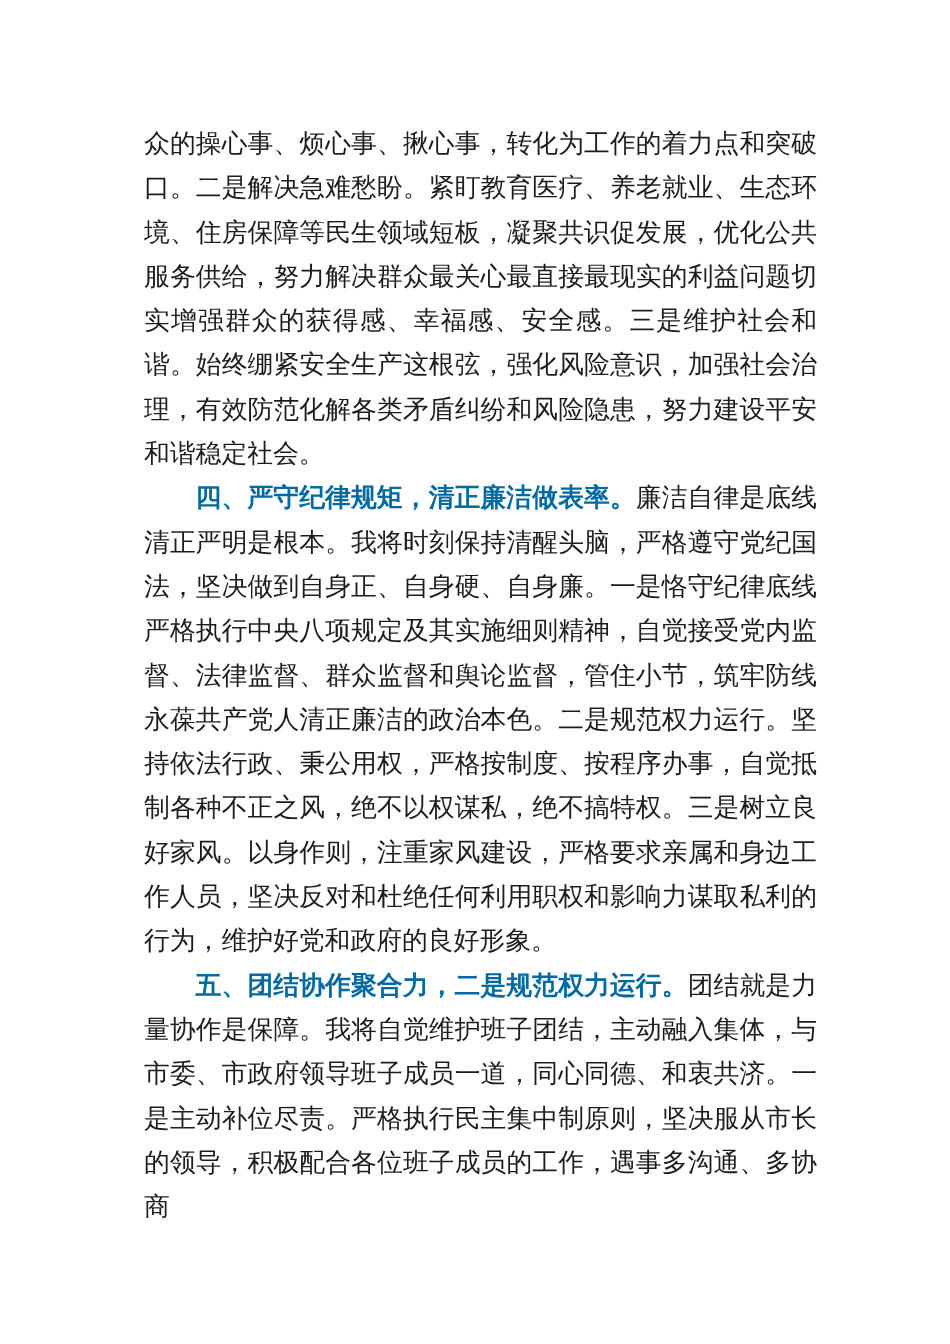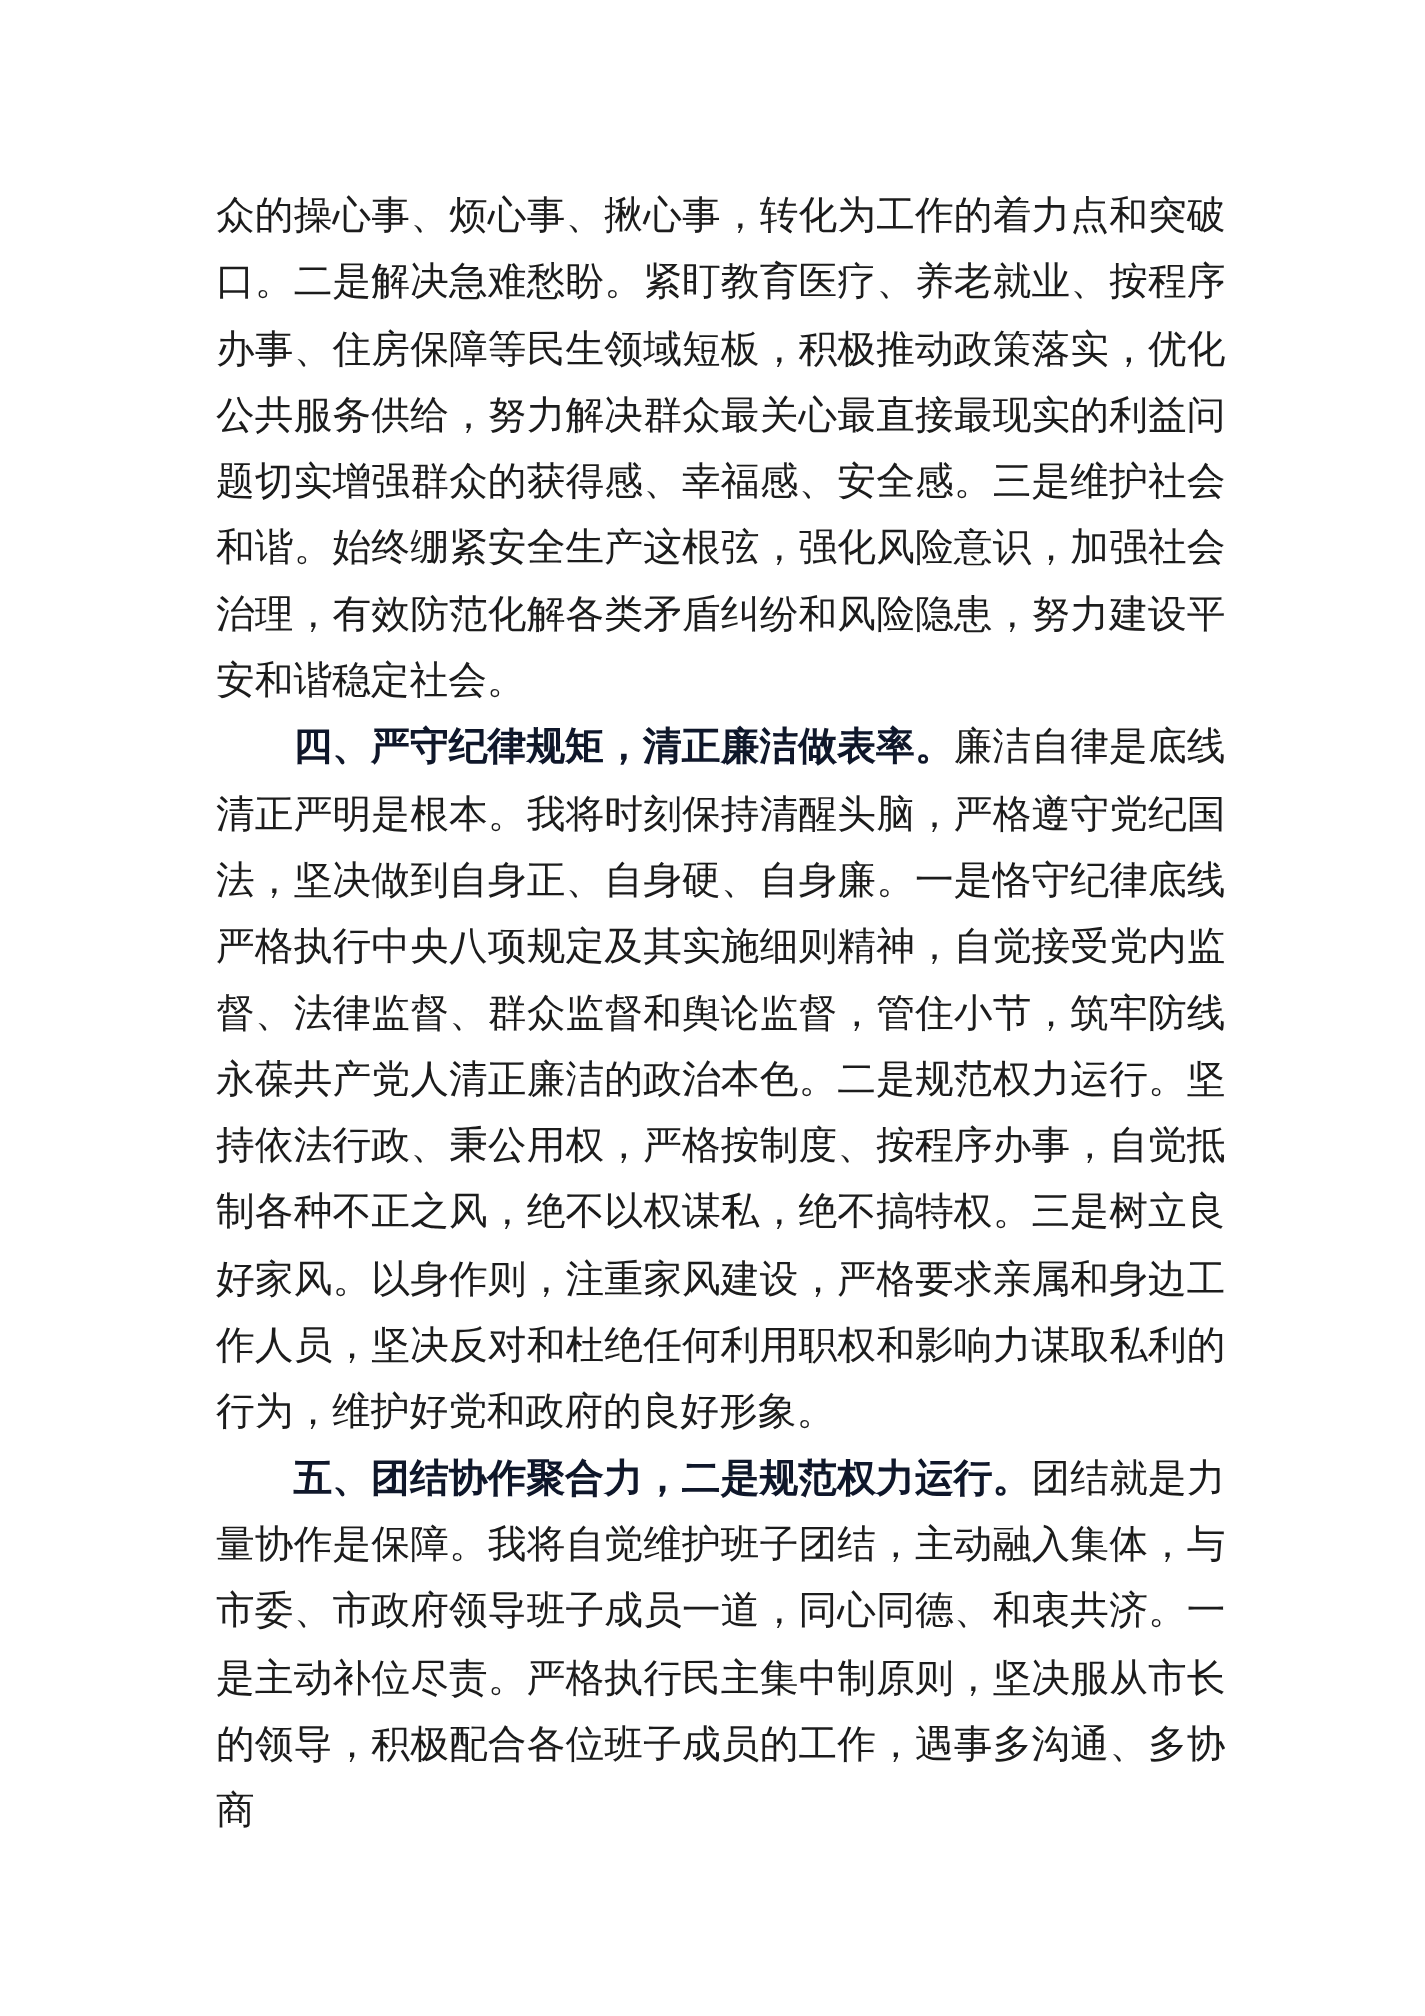--- a/index.html
+++ b/index.html
@@ -36,25 +36,25 @@
   p.para {
     margin: 0;
     padding: 0;
   }
   p.para.indent {
     text-indent: 51.6px;
   }
   .run { font-weight: normal; }
   .run.bold {
     font-weight: bold;
-    color: #0f172a;
+    color: #0369a1;
   }
 </style>
 </head>
 <body>
 
 <div class="page">
   <div class="doc-body" id="doc-body">
-      <p class="para"><span class="run">众的操心事、烦心事、揪心事，转化为工作的着力点和突破口。二是解决急难愁盼。紧盯教育医疗、养老就业、按程序办事、住房保障等民生领域短板，积极推动政策落实，优化公共服务供给，努力解决群众最关心最直接最现实的利益问题切实增强群众的获得感、幸福感、安全感。三是维护社会和谐。始终绷紧安全生产这根弦，强化风险意识，加强社会治理，有效防范化解各类矛盾纠纷和风险隐患，努力建设平安和谐稳定社会。</span></p>
+      <p class="para"><span class="run">众的操心事、烦心事、揪心事，转化为工作的着力点和突破口。二是解决急难愁盼。紧盯教育医疗、养老就业、生态环境、住房保障等民生领域短板，凝聚共识促发展，优化公共服务供给，努力解决群众最关心最直接最现实的利益问题切实增强群众的获得感、幸福感、安全感。三是维护社会和谐。始终绷紧安全生产这根弦，强化风险意识，加强社会治理，有效防范化解各类矛盾纠纷和风险隐患，努力建设平安和谐稳定社会。</span></p>
       <p class="para indent"><span class="run bold">四、严守纪律规矩，清正廉洁做表率。</span><span class="run">廉洁自律是底线清正严明是根本。我将时刻保持清醒头脑，严格遵守党纪国法，坚决做到自身正、自身硬、自身廉。一是恪守纪律底线严格执行中央八项规定及其实施细则精神，自觉接受党内监督、法律监督、群众监督和舆论监督，管住小节，筑牢防线永葆共产党人清正廉洁的政治本色。二是规范权力运行。坚持依法行政、秉公用权，严格按制度、按程序办事，自觉抵制各种不正之风，绝不以权谋私，绝不搞特权。三是树立良好家风。以身作则，注重家风建设，严格要求亲属和身边工作人员，坚决反对和杜绝任何利用职权和影响力谋取私利的行为，维护好党和政府的良好形象。</span></p>
       <p class="para indent"><span class="run bold">五、团结协作聚合力，二是规范权力运行。</span><span class="run">团结就是力量协作是保障。我将自觉维护班子团结，主动融入集体，与市委、市政府领导班子成员一道，同心同德、和衷共济。一是主动补位尽责。严格执行民主集中制原则，坚决服从市长的领导，积极配合各位班子成员的工作，遇事多沟通、多协商</span></p>
     </div>
 </div>
 
 </body></html>

